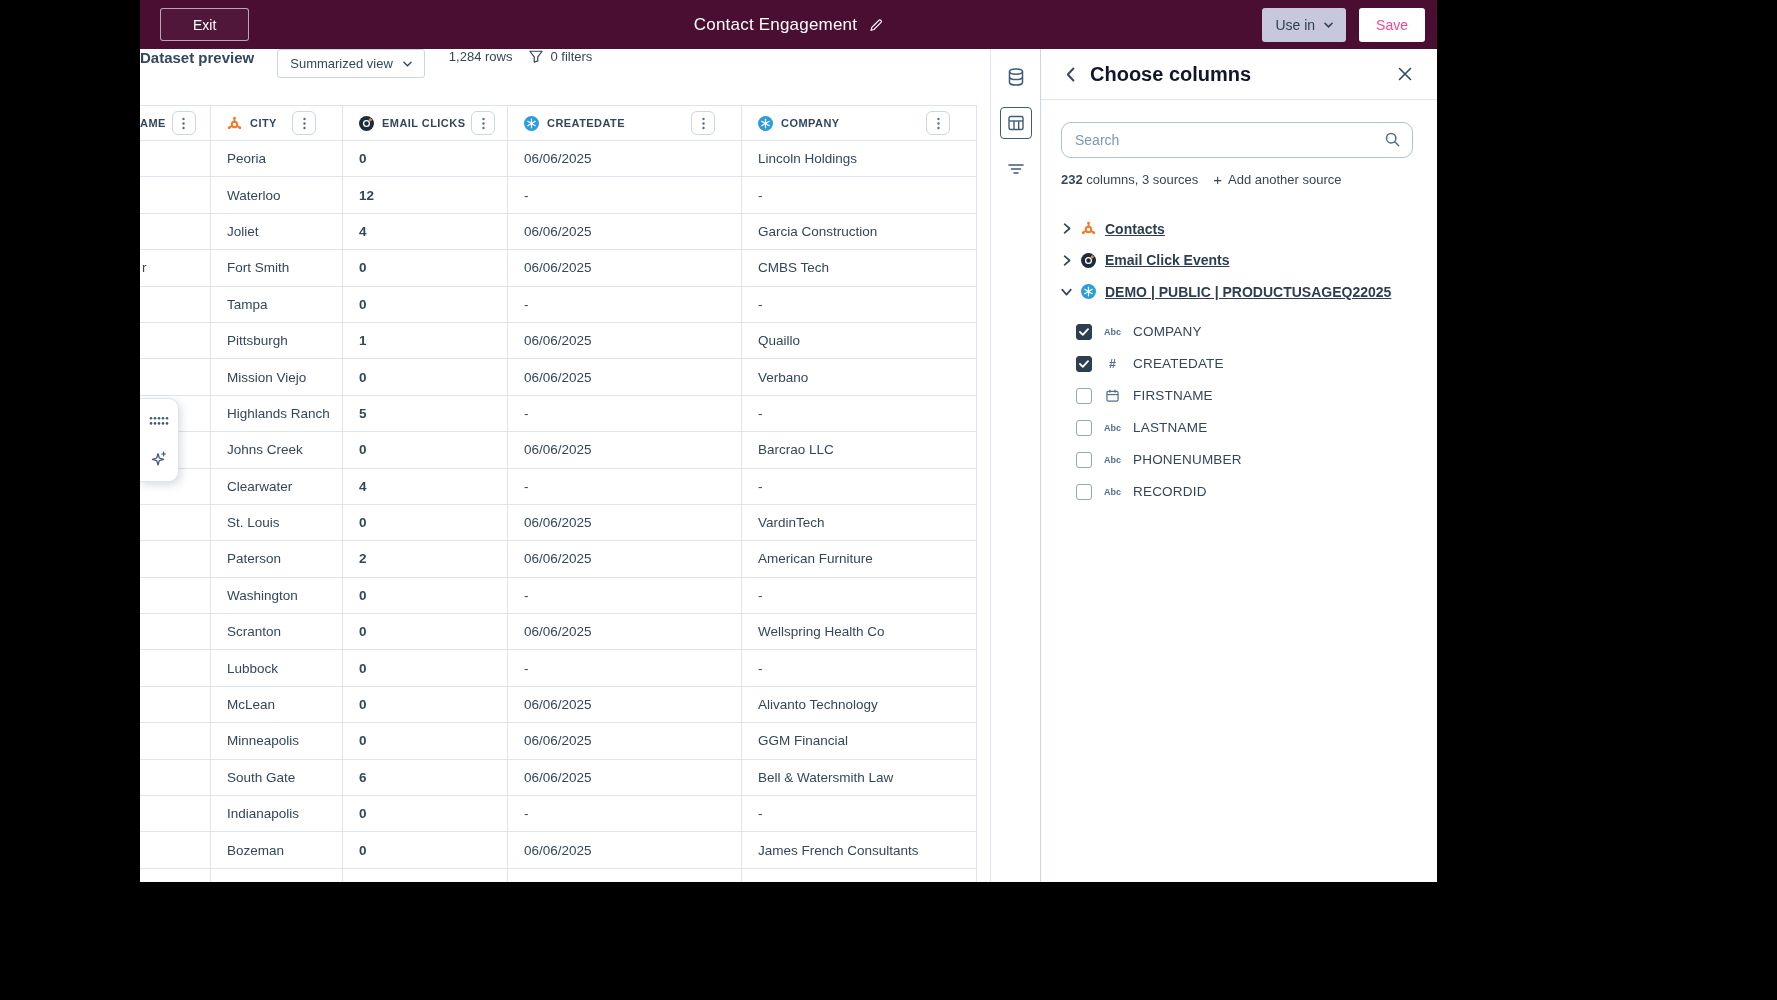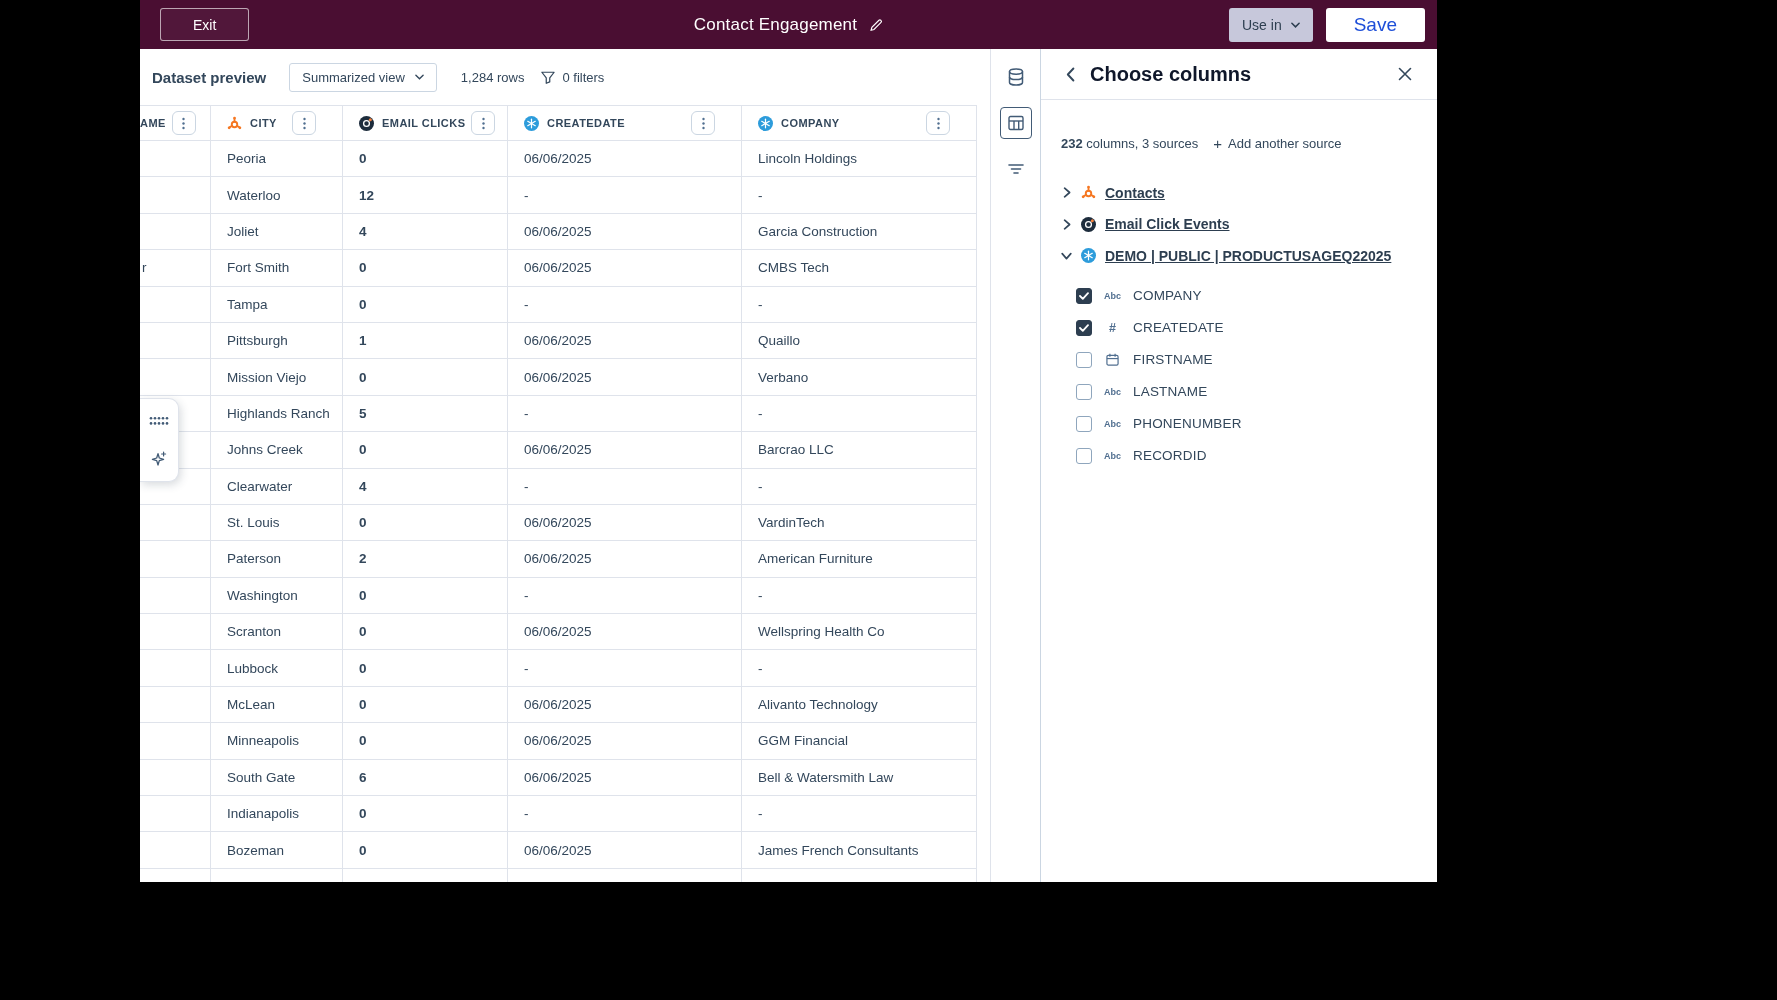--- a/index.html
+++ b/index.html
@@ -9,30 +9,30 @@
   .canvas { position:relative; width:1777px; height:1000px; background:#000; overflow:hidden; }
   .app { position:absolute; left:140px; top:0; width:1297px; height:882px; background:#fff; display:flex; flex-direction:column; overflow:hidden; }
 
   
   .topbar { position:relative; flex:0 0 49px; background:#4a0e32; display:flex; align-items:center; padding:0 12px 0 20px; }
   .btn-exit { height:33px; padding:0 32px; background:rgba(255,255,255,0.04); border:1px solid rgba(255,255,255,0.62); border-radius:3px; color:#fff; font-size:14px; }
   .title-wrap { position:absolute; left:50%; top:0; height:100%; transform:translateX(-50%); display:flex; align-items:center; gap:12px; color:#fff; }
   .title { font-size:17px; font-weight:400; letter-spacing:.2px; white-space:nowrap; }
   .topbar-actions { margin-left:auto; display:flex; gap:13px; }
   .btn-usein { height:34px; padding:0 13px; background:#c7c8db; border:none; border-radius:3px; color:#2d3e50; font-size:14px; font-weight:500; display:flex; align-items:center; gap:9px; }
-  .btn-save { height:34px; padding:0 28px; background:#fff; border:none; border-radius:3px; color:#1d4ed8; font-size:19px; font-weight:500; }
+  .btn-save { height:34px; padding:0 17px; background:#fff; border:none; border-radius:3px; color:#ec4899; font-size:14px; font-weight:500; }
 
   
   .content { flex:1; display:flex; min-height:0; }
   .preview { flex:0 0 850px; position:relative; overflow:hidden; }
   .rail { flex:0 0 50px; border-left:1px solid #dfe3eb; display:flex; flex-direction:column; align-items:center; padding-top:12px; gap:14px; background:#fff; }
   .panel { flex:1; border-left:1px solid #cbd6e2; display:flex; flex-direction:column; min-width:0; background:#fff; }
 
   
-  .preview-toolbar { height:56px; display:flex; align-items:center; padding-left:12px; }
+  .preview-toolbar { height:56px; display:flex; align-items:flex-start; }
   .preview-toolbar h2 { font-size:15px; font-weight:700; color:#33475b; }
   .view-select { margin-left:23px; height:29px; border:1px solid #cbd6e2; border-radius:3px; background:#fff; padding:0 12px; font-size:13px; color:#33475b; display:flex; align-items:center; gap:10px; }
   .rowcount { margin-left:24px; font-size:13px; color:#33475b; }
   .filters-btn { margin-left:17px; background:none; border:none; display:flex; align-items:center; gap:7px; font-size:13px; color:#33475b; }
 
   
   .tablewrap { position:absolute; top:56px; left:0; width:837px; }
   .thead, .tr { display:grid; grid-template-columns:71px 132px 165px 234px 235px; }
   .thead { height:36px; border-top:1px solid #dfe3eb; border-bottom:1px solid #dfe3eb; }
   .th { display:flex; align-items:center; justify-content:space-between; gap:6px; padding:0 26px 0 16px; border-right:1px solid #dfe3eb; overflow:hidden; }
@@ -466,20 +466,29 @@
               </svg>
           </button>
           <h3>Choose columns</h3>
           <button class="icon-btn close-btn">
             <svg width="14" height="14" viewBox="0 0 14 14">
                 <path d="M1.5 1.5 L12.5 12.5 M12.5 1.5 L1.5 12.5" stroke="#33475b" stroke-width="1.6" stroke-linecap="round"></path>
               </svg>
           </button>
         </div>
         <div class="panel-body">
+          <div class="search">
+            <input type="text" placeholder="Search" style="">
+            <span class="mag">
+              <svg width="15" height="15" viewBox="0 0 16 16">
+                  <circle cx="6.6" cy="6.6" r="5" fill="none" stroke="#506e91" stroke-width="1.6"></circle>
+                  <line x1="10.4" y1="10.4" x2="14.6" y2="14.6" stroke="#506e91" stroke-width="1.6" stroke-linecap="round"></line>
+                </svg>
+            </span>
+          </div>
           <div class="meta-row">
             <span class="meta"><b>232</b><span> columns, 3 sources</span></span>
             <button class="add-src">
               <span class="plus">+</span>
               <span>Add another source</span>
             </button>
           </div>
           <div class="sources" id="sources">
               <div class="src-row">
                 <span class="chev">

